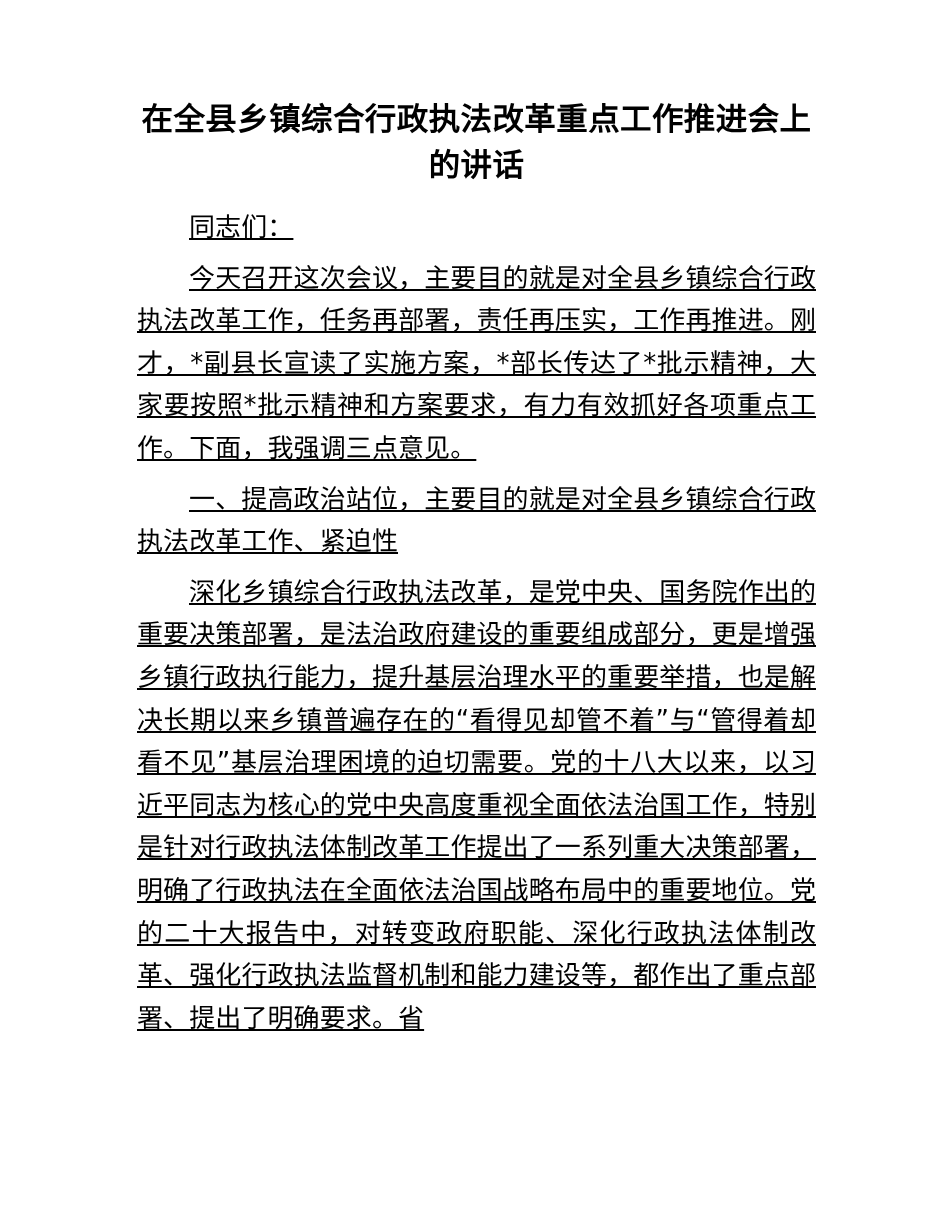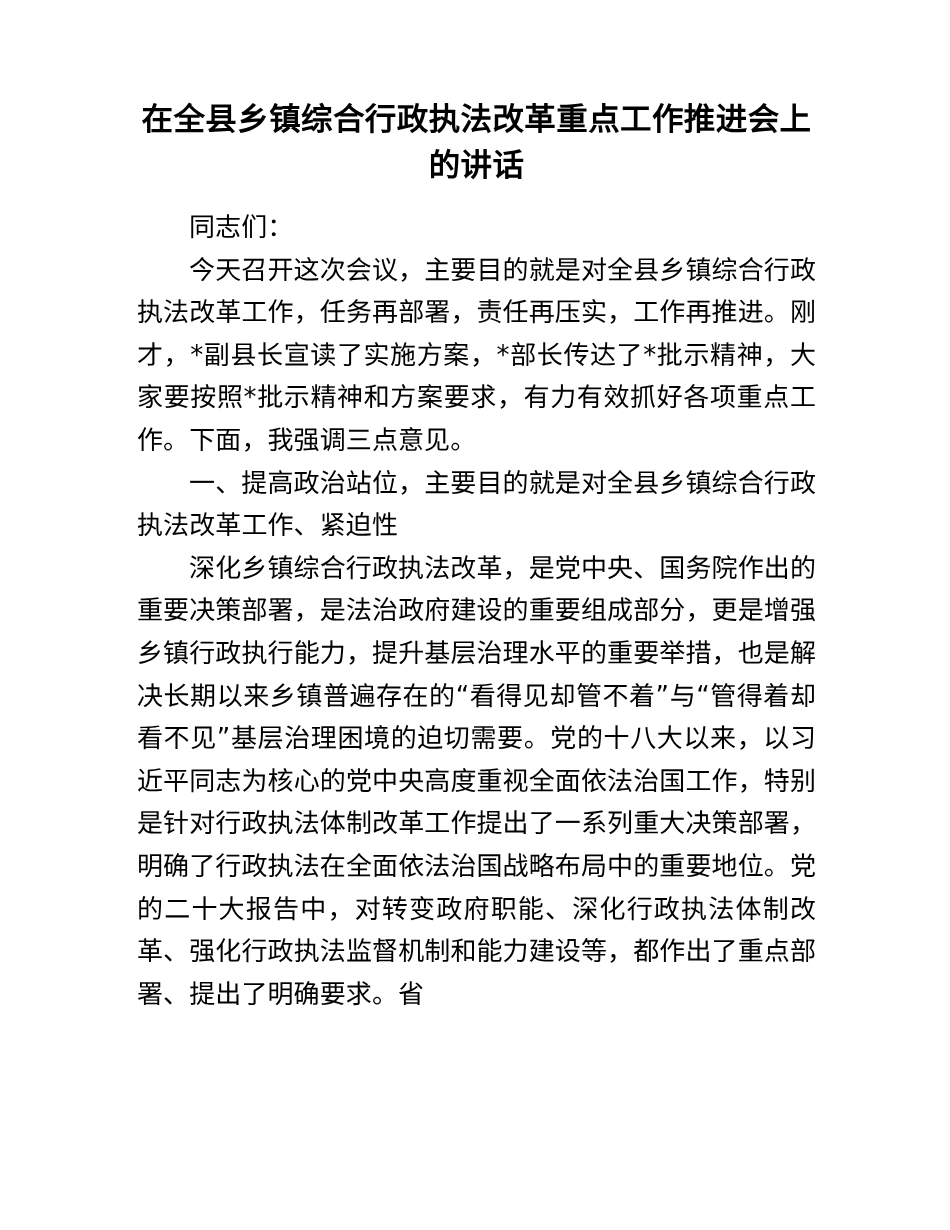--- a/index.html
+++ b/index.html
@@ -51,28 +51,29 @@
     font-weight: 400;
     line-height: 42.6px;
     text-align: justify;
     text-align-last: left;
     text-justify: inter-ideograph;
     margin: 0;
     padding: 0;
     color: #000000;
     word-break: break-all;
     letter-spacing: 0.1px;
+    text-decoration: underline;
   }
 
   .para.indent {
     text-indent: 52px;
   }
 
   .para + .para {
-    margin-top: 0px;
+    margin-top: 8px;
   }
 </style>
 </head>
 <body>
 
 <div class="page">
   <div class="doc-body">
 
     <h1 class="doc-title">在全县乡镇综合行政执法改革重点工作推进会上的讲话</h1>
 

